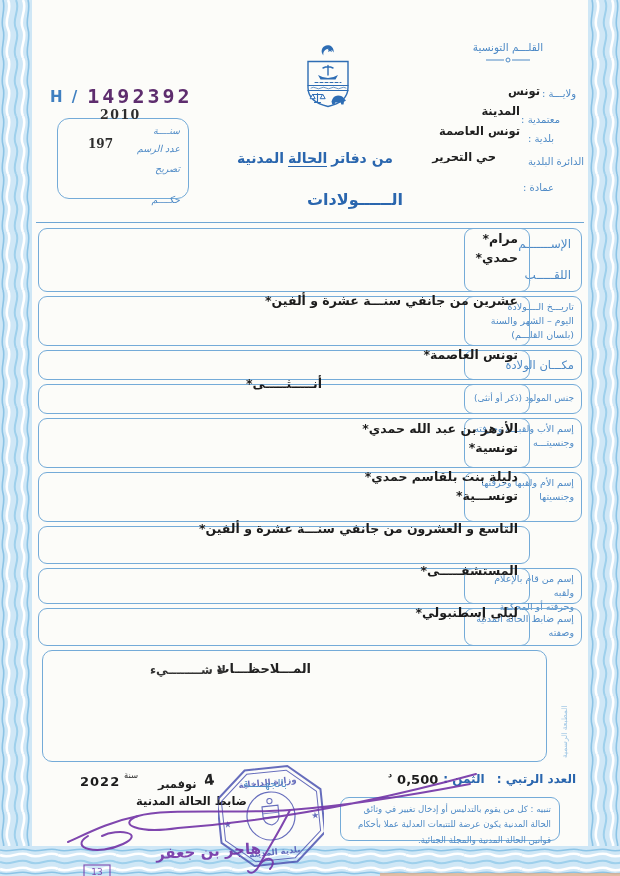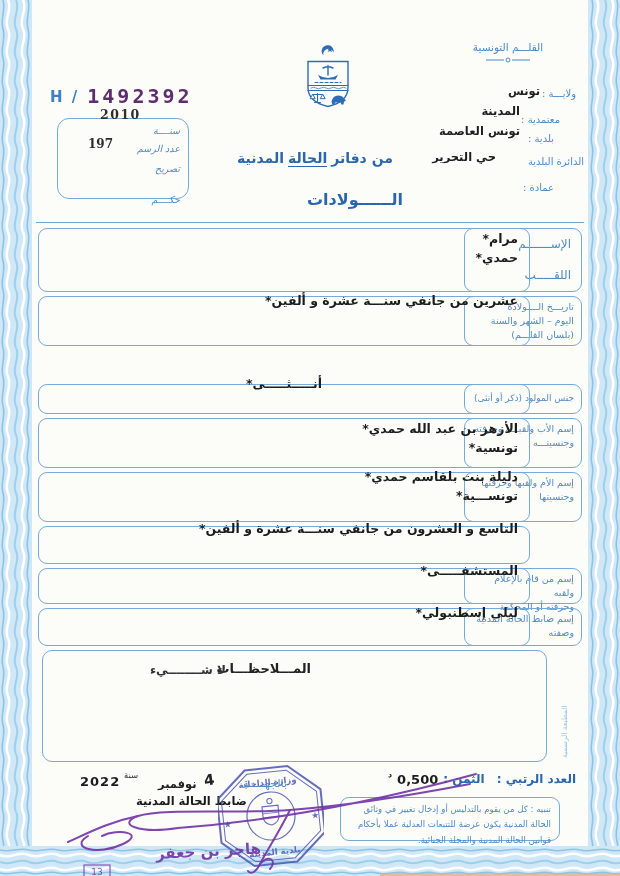--- a/index.html
+++ b/index.html
@@ -188,20 +188,28 @@
     <div class="lbox">
       <div>تاريـــخ الــــولادة</div>
       <div>اليوم – الشهر والسنة</div>
       <div>(بلسان القلـــم)</div>
     </div>
     <div class="vbox">
       <div class="val up2">عشرين من جانفي سنـــة عشرة و ألفين*</div>
     </div>
   </div>
 
+  <div class="row r3">
+    <div class="lbox">
+      <div>مكـــان الولادة</div>
+    </div>
+    <div class="vbox">
+      <div class="val up2">تونس العاصمة*</div>
+    </div>
+  </div>
 
   <div class="row r4">
     <div class="lbox">
       <div>جنس المولود (ذكر أو أنثى)</div>
     </div>
     <div class="vbox">
       <div class="val up4" style="text-align:center;">أنـــــثـــــى*</div>
     </div>
   </div>
 

